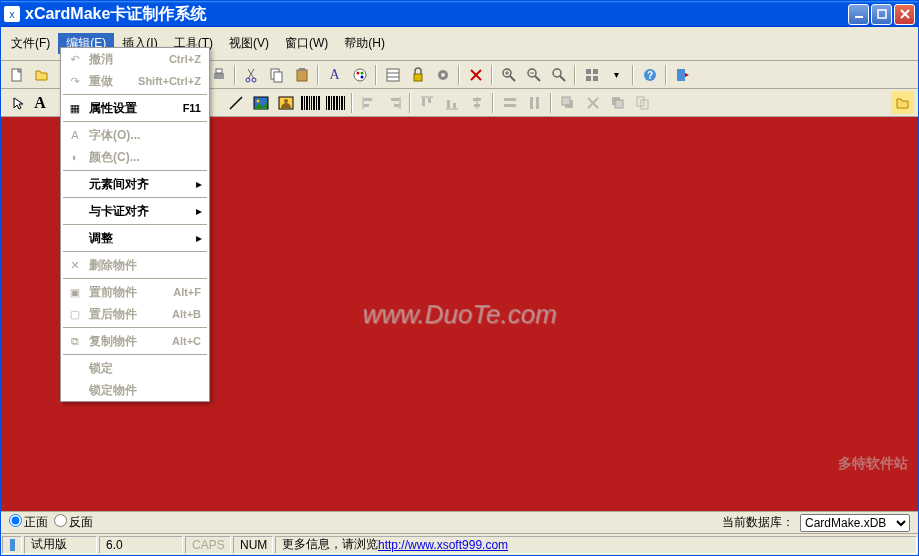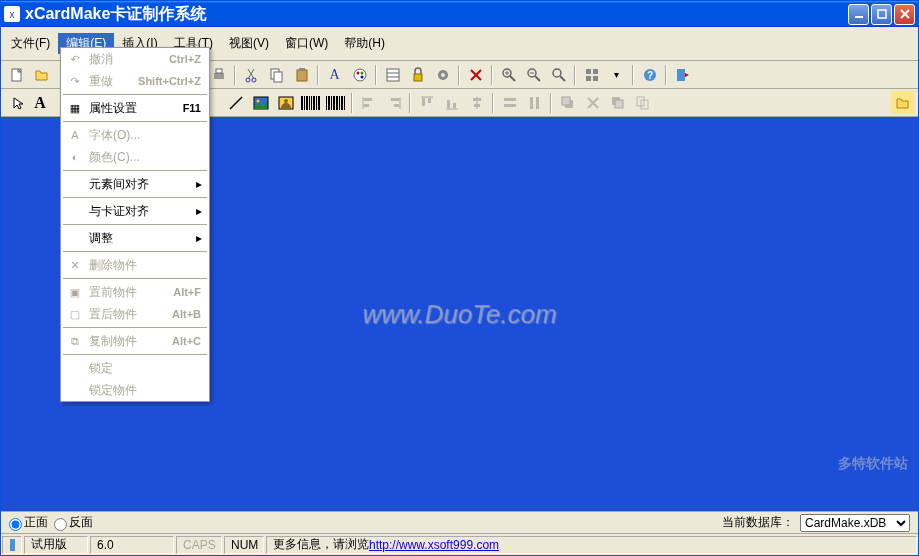--- a/index.html
+++ b/index.html
@@ -15,29 +15,29 @@
 .menu-item { padding: 2px 8px; cursor: pointer; }
 .menu-item:hover, .menu-item.active { background: #316ac5; color: #fff; }
 .toolbar { height: 28px; background: #ece9d8; display: flex; align-items: center; border-bottom: 1px solid #aca899; padding: 0 4px; gap: 2px; }
 .toolbar2 { height: 28px; background: #ece9d8; display: flex; align-items: center; border-bottom: 1px solid #aca899; padding: 0 4px; gap: 2px; }
 .tool-btn { width: 23px; height: 23px; display: flex; align-items: center; justify-content: center; border: 1px solid transparent; cursor: pointer; font-size: 14px; }
 .tool-sep { width: 2px; height: 20px; border-left: 1px solid #aca899; border-right: 1px solid #fff; margin: 0 2px; }
 .dropdown-menu { position: absolute; left: 60px; top: 47px; width: 150px; background: #fff; border: 1px solid #999; box-shadow: 2px 2px 4px rgba(0,0,0,0.3); z-index: 100; }
 .dropdown-menu .dm-item { display: flex; align-items: center; height: 22px; padding: 0 4px; cursor: pointer; }
 .dropdown-menu .dm-item.disabled { color: #aca899; cursor: default; }
 .dm-icon { width: 20px; display: flex; justify-content: center; font-size: 11px; }
-.dm-label { flex: 1; padding-left: 4px; }
+.dm-label { flex: 1; padding-left: 4px; font-weight: bold; }
 .dm-shortcut { text-align: right; font-size: 11px; padding-right: 4px; font-weight: bold; }
 .dm-sub { width: 12px; text-align: center; }
 .dm-sep { height: 1px; background: #aca899; margin: 2px 2px; }
-.workspace { flex: 1; background: #1d4ed8; position: relative; }
+.workspace { flex: 1; background: #b91c1c; position: relative; }
 .watermark { position: absolute; top: 50%; left: 50%; transform: translate(-50%, -50%); font-size: 26px; font-style: italic; font-family: Arial, sans-serif; color: rgba(180,180,180,0.6); text-shadow: 1px 1px 1px rgba(255,255,255,0.3); user-select: none; }
 .bottom-watermark { position: absolute; right: 10px; bottom: 38px; font-size: 14px; color: rgba(200,200,200,0.5); font-weight: bold; }
 .radiobar { height: 22px; background: #ece9d8; display: flex; align-items: center; border-top: 1px solid #aca899; padding: 0 8px; gap: 6px; }
-.radiobar label { display: flex; align-items: flex-end; gap: 2px; cursor: pointer; }
+.radiobar label { display: flex; align-items: flex-start; gap: 2px; cursor: pointer; }
 .radiobar .spacer { flex: 1; }
 .db-select { height: 18px; font-size: 12px; width: 110px; }
 .statusbar { height: 22px; background: #ece9d8; display: flex; align-items: center; border-top: 1px solid #aca899; }
 .status-cell { border: 1px inset #fff; height: 18px; display: flex; align-items: center; padding: 0 6px; margin: 0 1px; }
 .status-cell.indicator { color: #aca899; }
 .status-link { color: #0000ee; text-decoration: underline; cursor: pointer; }
 .barcode { display: inline-flex; height: 14px; align-items: stretch; gap: 1px; }
 .barcode span { width: 1px; background: #000; }
 .barcode span.w { width: 2px; }
 .side-pointer { width: 23px; padding-left: 4px; }
@@ -444,21 +444,21 @@
       <option>CardMake.xDB</option>
     </select>
   </div>
 
   <div class="statusbar">
     <div class="status-cell" style="width:20px">
         <svg width="14" height="14">
           <rect x="1" y="1" width="12" height="12" fill="#4a90d9"></rect>
         </svg>
       </div>
-    <div class="status-cell" style="width:64px">试用版</div>
+    <div class="status-cell" style="width:73px">试用版</div>
     <div class="status-cell" style="width:84px">6.0</div>
     <div class="status-cell indicator" style="width:46px">CAPS</div>
     <div class="status-cell" style="width:40px">NUM</div>
     <div class="status-cell" style="flex:1">
       <span>更多信息，请浏览</span>
       <a class="status-link">http://www.xsoft999.com</a>
     </div>
   </div>
 
 </div>

